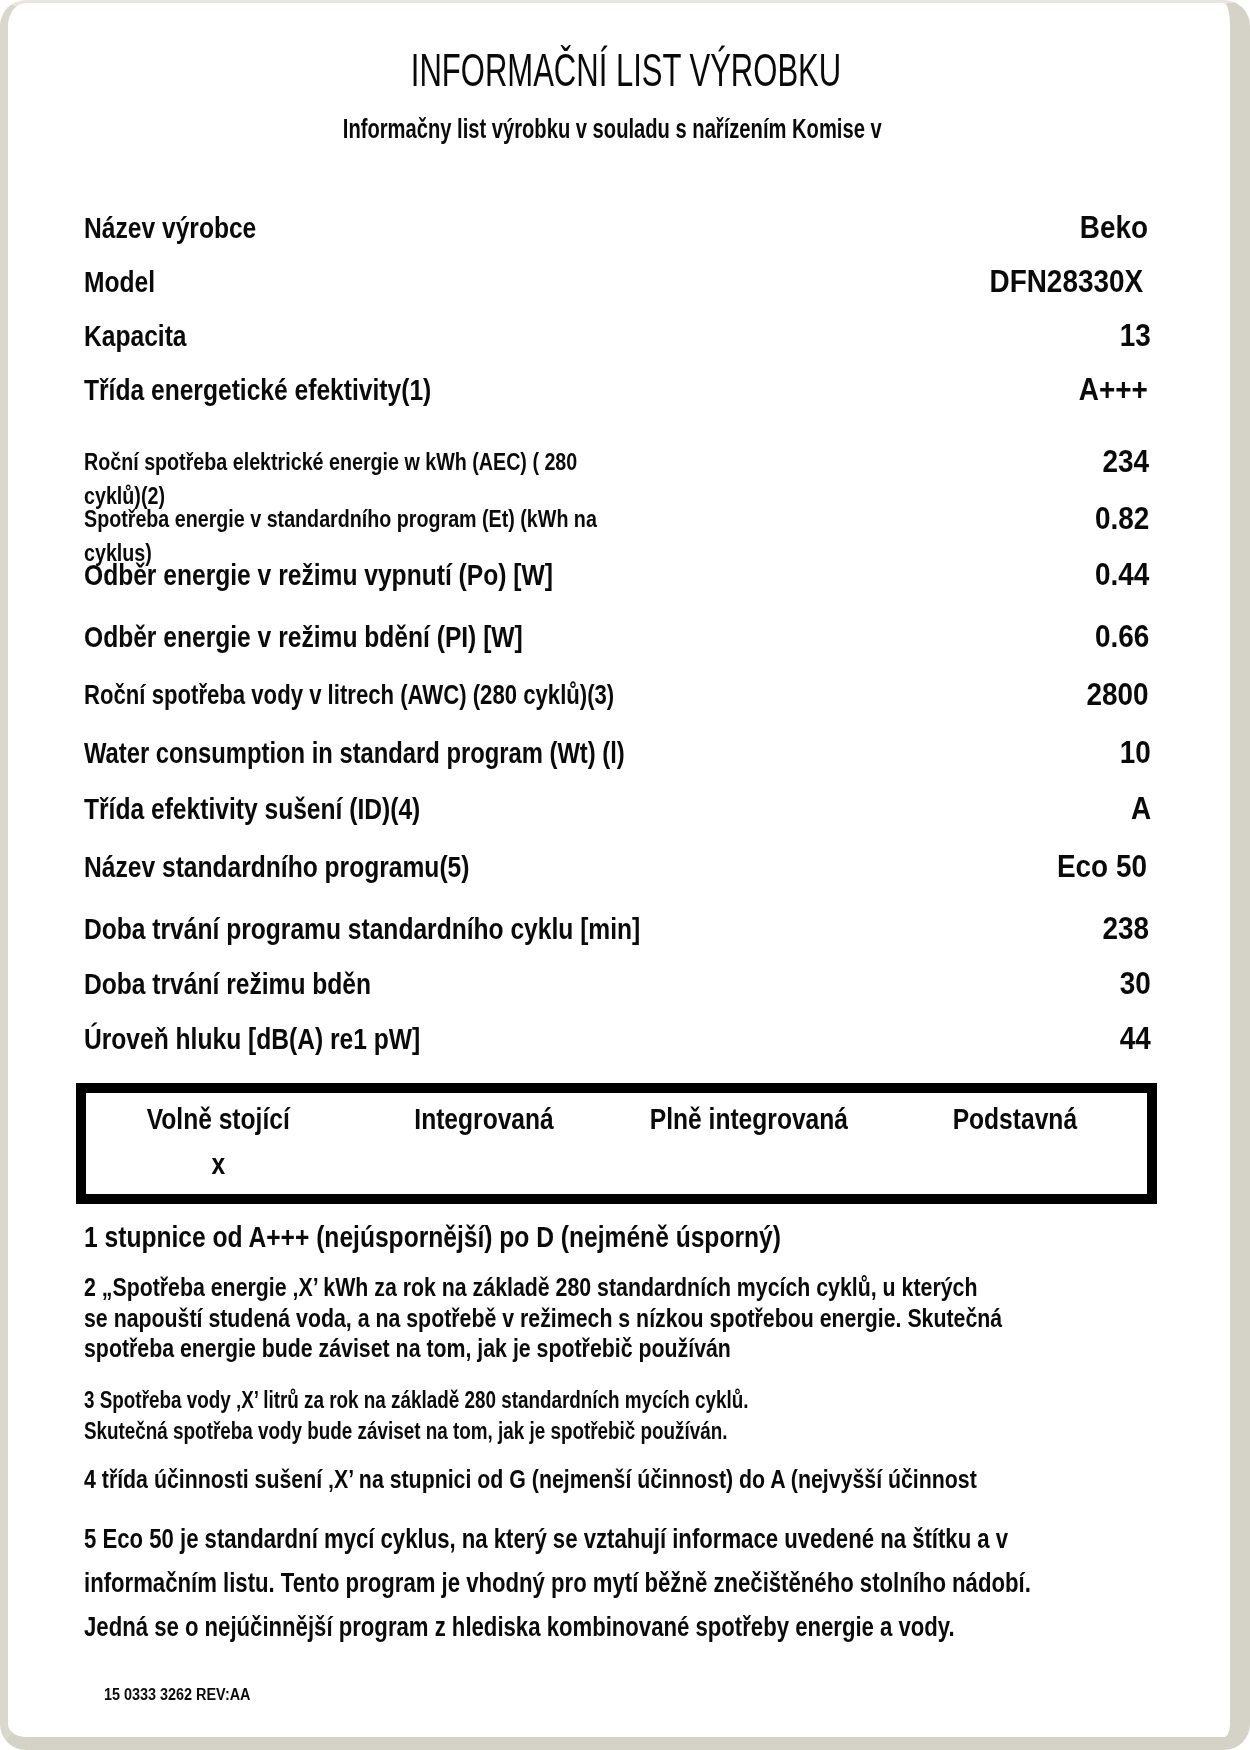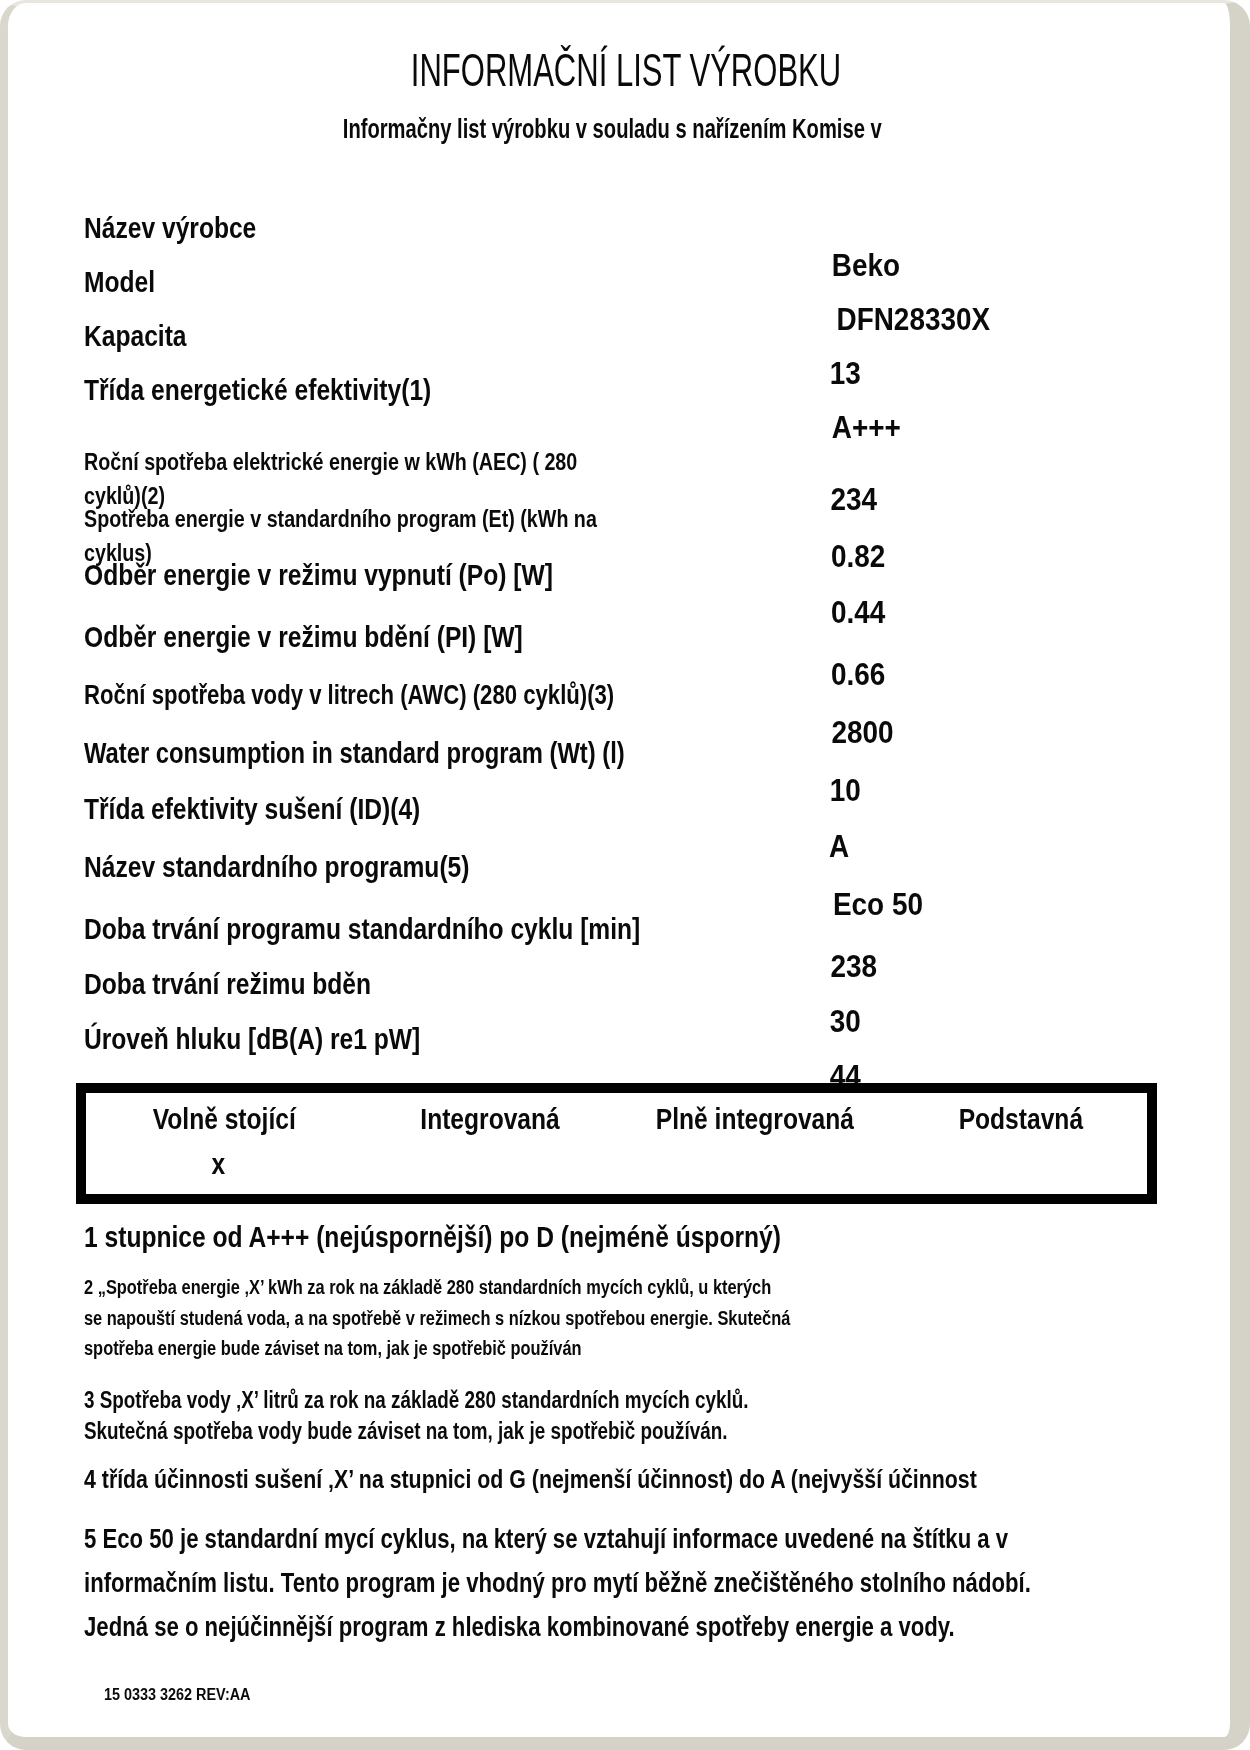--- a/index.html
+++ b/index.html
@@ -22,36 +22,36 @@
   .subtitle{position:absolute;left:0;top:112px;width:1224px;text-align:center;
     font-size:28px;font-weight:bold;line-height:33px;}
   .subtitle .cx{transform:scaleX(0.72);transform-origin:50% 0;white-space:nowrap;}
   
   .row{position:absolute;left:0;top:0;width:1250px;}
   .row .l{position:absolute;left:84px;top:0;font-weight:bold;font-size:30px;line-height:34px;width:700px;}
   .row .l .cx{transform:scaleX(0.82);}
   .row.sm .l{font-size:24px;line-height:34px;}
   .row.md27 .l{font-size:27px;}
   .row.md29 .l{font-size:29px;}
-  .row .v{position:absolute;left:828px;top:0;width:324px;text-align:left;
-    font-weight:bold;font-size:31px;line-height:34px;margin-top:38px;}
+  .row .v{position:absolute;left:828px;top:0;width:324px;text-align:right;
+    font-weight:bold;font-size:31px;line-height:34px;}
   .row .v .cx{transform:scaleX(0.9);transform-origin:50% 0;white-space:nowrap;}
   
   .inst-box{position:absolute;left:76px;top:1083px;width:1081px;height:121px;
     box-sizing:border-box;border:10px solid #000;background:#fff;}
   .inst-row{display:flex;width:100%;}
   .inst-cell{flex:1;text-align:center;font-weight:bold;font-size:30px;line-height:34px;}
   .inst-cell .cx{transform:scaleX(0.82);transform-origin:50% 0;white-space:nowrap;}
-  .inst-headers{margin-top:9px;margin-left:6px;}
+  .inst-headers{margin-top:9px;}
   .inst-marks{margin-top:11px;}
   
   .fn{position:absolute;left:84px;font-weight:bold;}
   .fn .cx{transform:scaleX(0.82);}
   .fn1{top:1220px;font-size:30px;line-height:34px;}
-  .fn2{top:1272px;font-size:20px;line-height:30.5px;}
+  .fn2{top:1272px;font-size:26px;line-height:30.5px;}
   .fn3{top:1385px;font-size:23px;line-height:31px;}
   .fn4{top:1464px;font-size:26px;line-height:30.5px;}
   .fn5{top:1517px;font-size:27px;line-height:44px;}
   
   .doc-footer{position:absolute;left:104px;top:1686px;font-size:16px;font-weight:bold;text-align:right;}
   .doc-footer .cx{transform:scaleX(0.9);white-space:nowrap;}
 </style>
 </head>
 <body>
 

